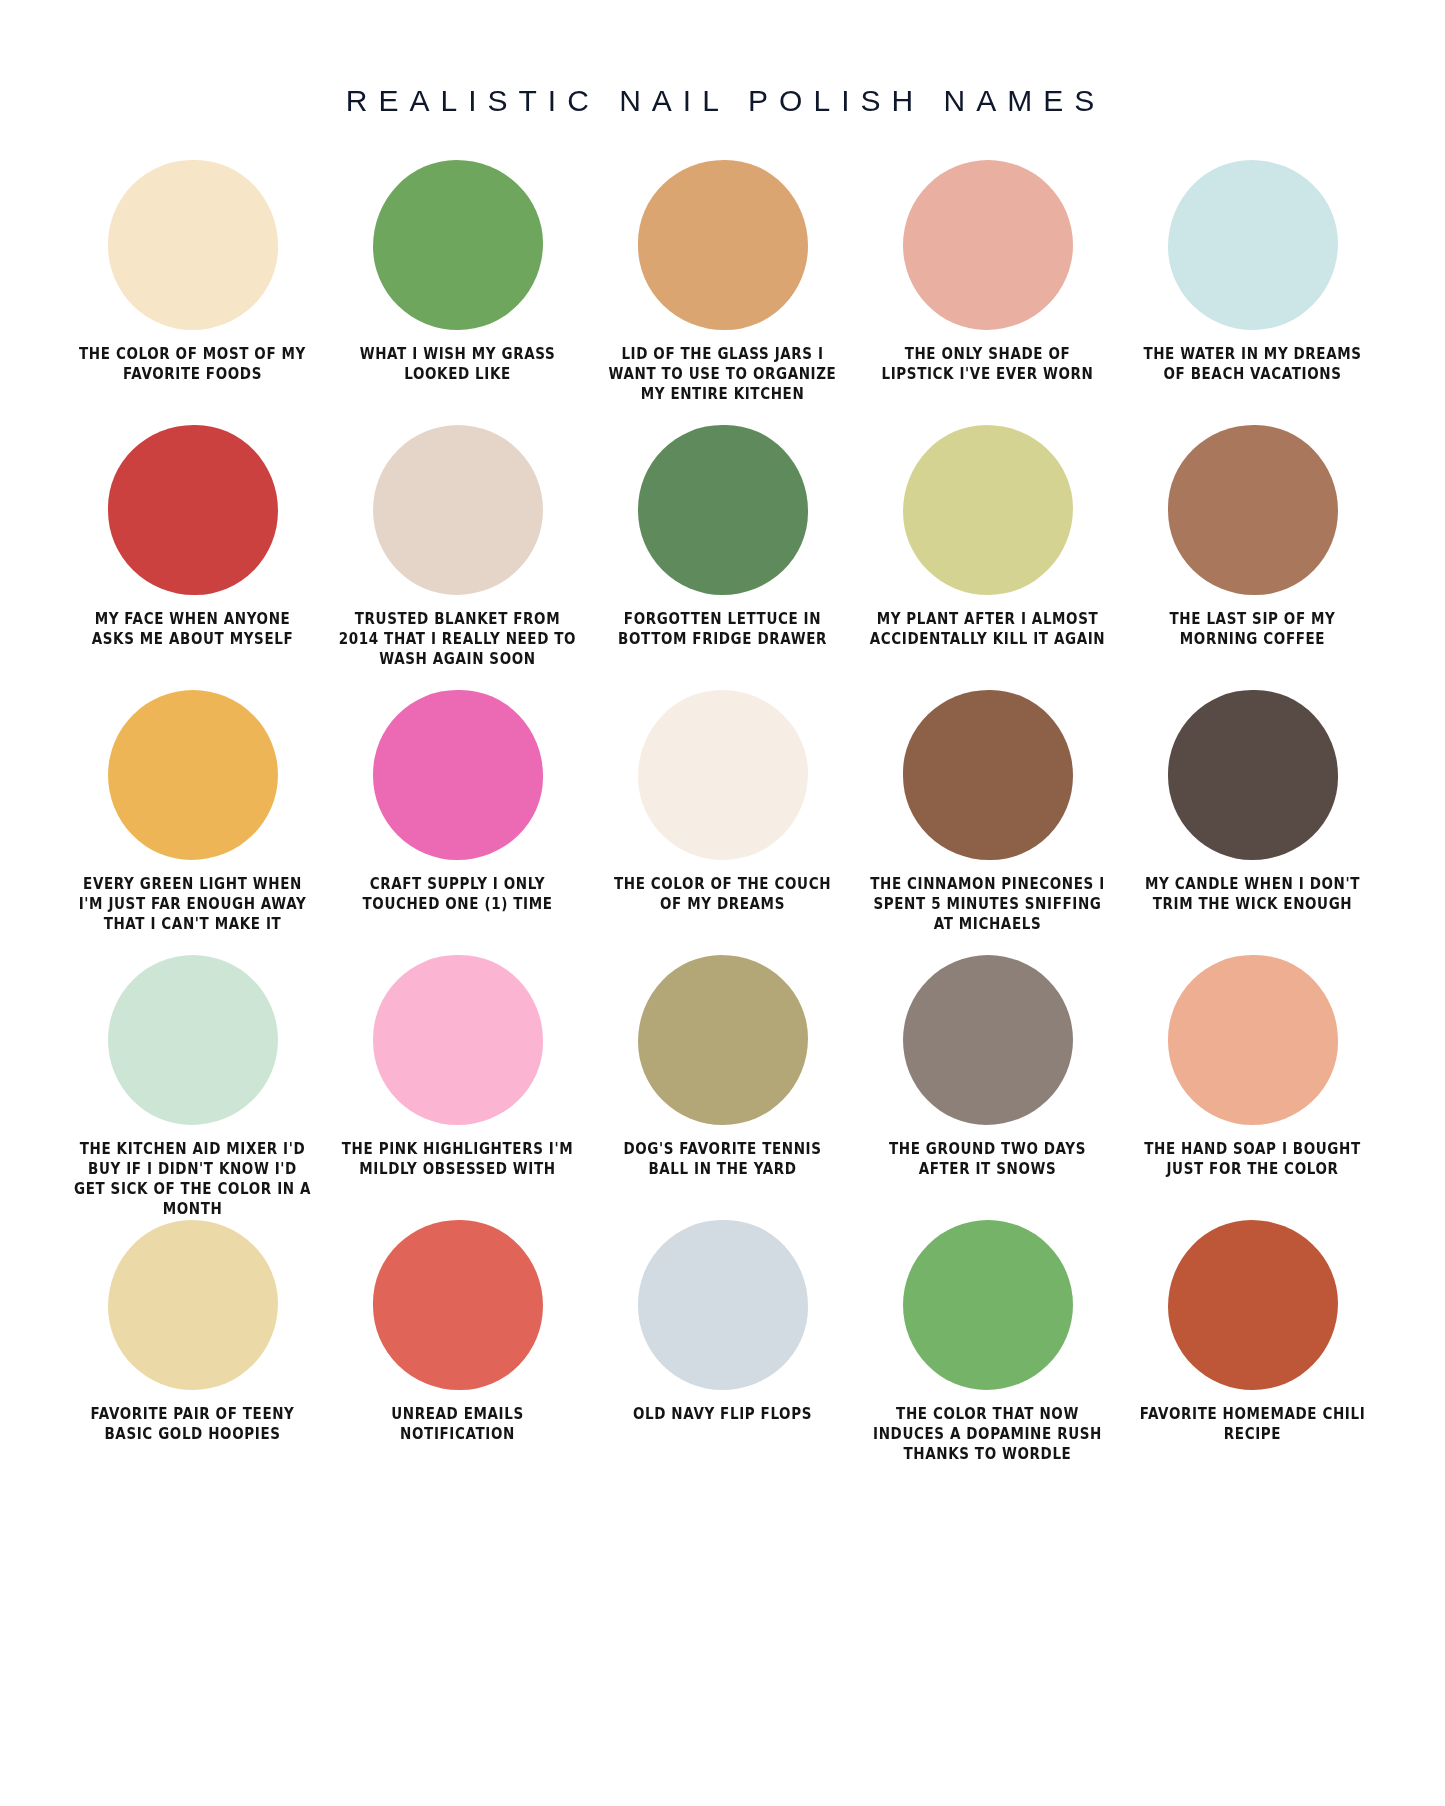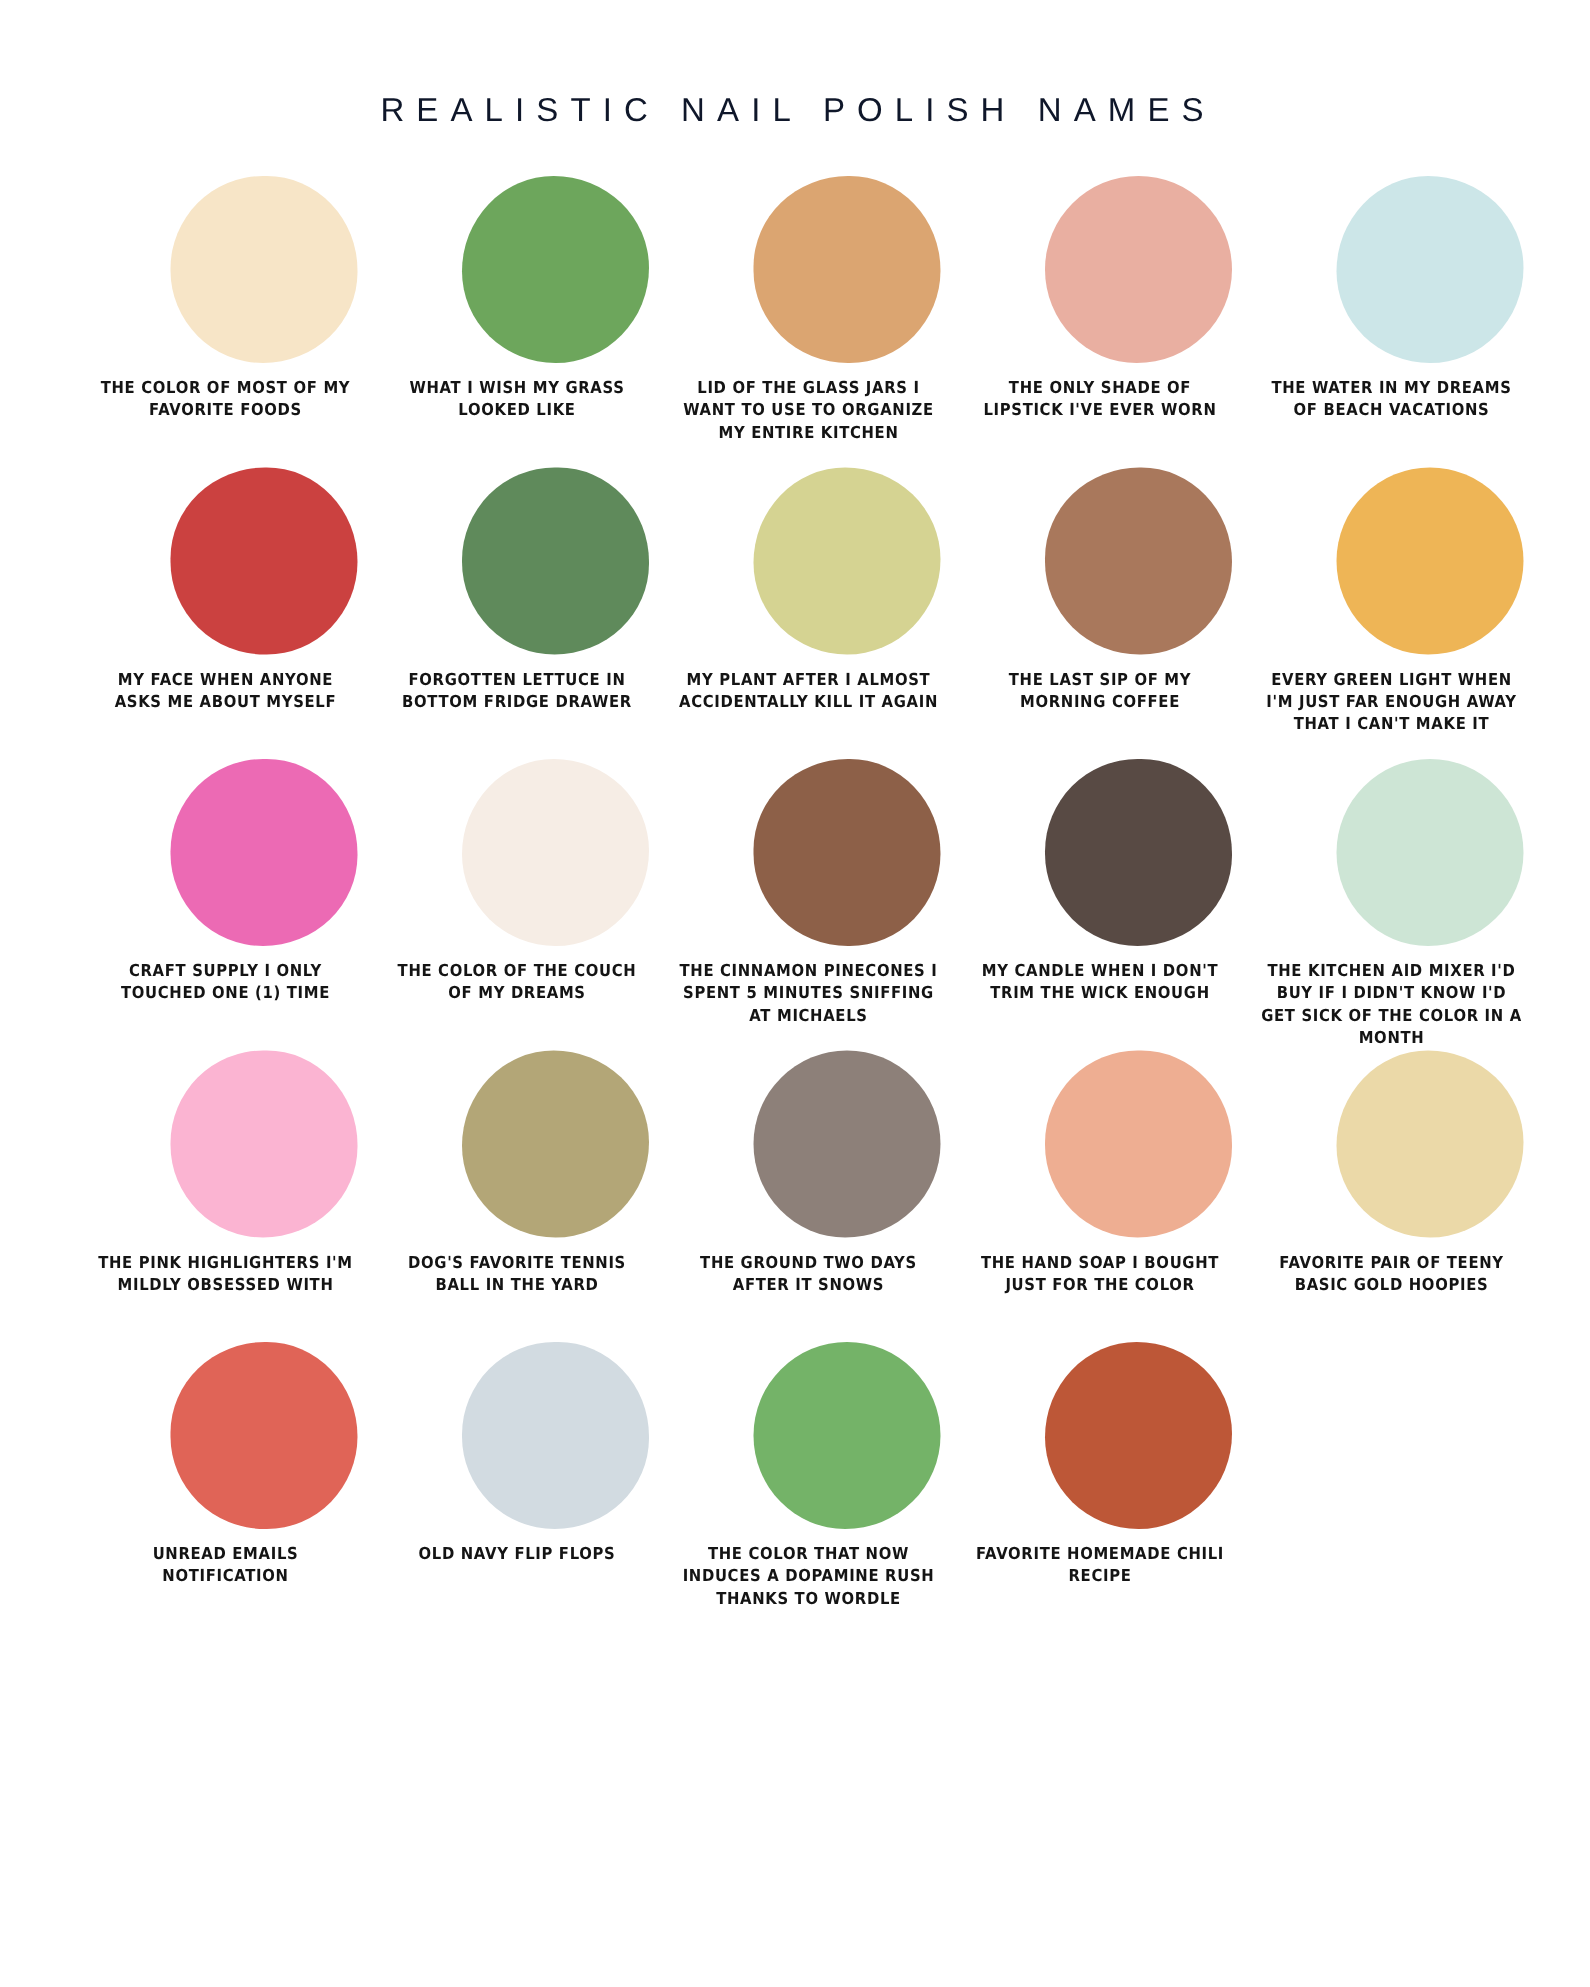--- a/index.html
+++ b/index.html
@@ -35,21 +35,21 @@
     margin-top: 42px;
     display: grid;
     grid-template-columns: repeat(5, 1fr);
     grid-auto-rows: 265px;
     padding: 0 60px;
     box-sizing: border-box;
   }
   .swatch-cell {
     display: flex;
     flex-direction: column;
-    align-items: flex-end;
+    align-items: center;
   }
   .swatch-dot {
     width: 170px;
     height: 170px;
     border-radius: 50% 49% 51% 50% / 50% 51% 49% 50%;
     flex: 0 0 auto;
   }
   .swatch-label {
     margin-top: 14px;
     width: 240px;
@@ -89,20 +89,24 @@
         <div class="swatch-dot" style="background: rgb(233, 175, 161); border-radius: 50% 50% 51% 49% / 50%;"></div>
         <div class="swatch-label">THE ONLY SHADE OF LIPSTICK I'VE EVER WORN</div>
       </div>
       <div class="swatch-cell">
         <div class="swatch-dot" style="background: rgb(204, 230, 232); border-radius: 49% 51% 50% 50% / 51% 49%;"></div>
         <div class="swatch-label">THE WATER IN MY DREAMS OF BEACH VACATIONS</div>
       </div>
       <div class="swatch-cell">
         <div class="swatch-dot" style="background: rgb(203, 65, 64); border-radius: 51% 49% 49% 51% / 49% 51% 50% 50%;"></div>
         <div class="swatch-label">MY FACE WHEN ANYONE ASKS ME ABOUT MYSELF</div>
+      </div>
+      <div class="swatch-cell">
+        <div class="swatch-dot" style="background: rgb(229, 213, 201); border-radius: 50% 50% 51% 49% / 50%;"></div>
+        <div class="swatch-label">TRUSTED BLANKET FROM 2014 THAT I REALLY NEED TO WASH AGAIN SOON</div>
       </div>
       <div class="swatch-cell">
         <div class="swatch-dot" style="background: rgb(95, 138, 91); border-radius: 50% 49% 51% 50% / 50% 51% 49% 50%;"></div>
         <div class="swatch-label">FORGOTTEN LETTUCE IN BOTTOM FRIDGE DRAWER</div>
       </div>
       <div class="swatch-cell">
         <div class="swatch-dot" style="background: rgb(213, 211, 146); border-radius: 49% 51% 50% 50% / 51% 49%;"></div>
         <div class="swatch-label">MY PLANT AFTER I ALMOST ACCIDENTALLY KILL IT AGAIN</div>
       </div>
       <div class="swatch-cell">

